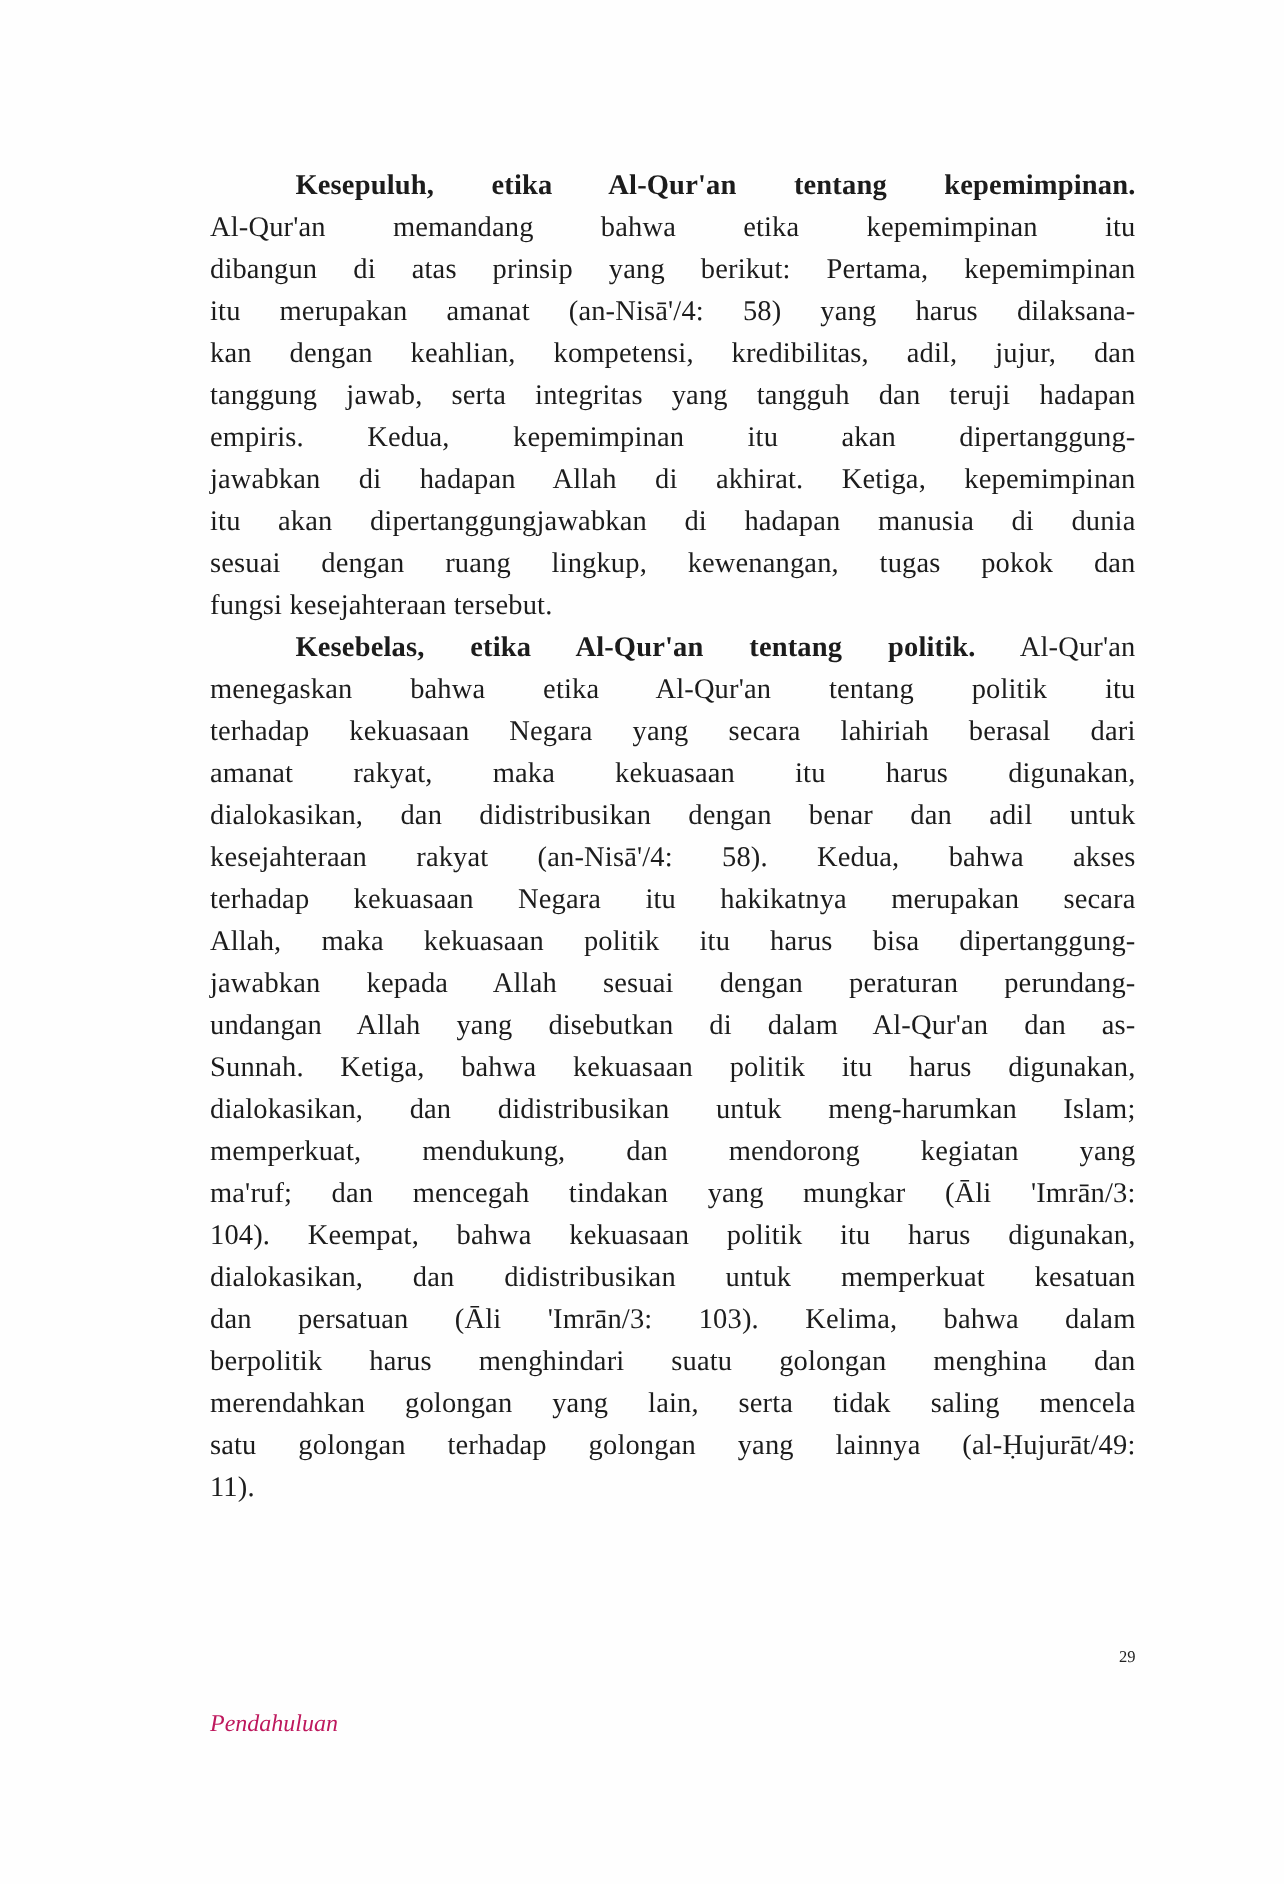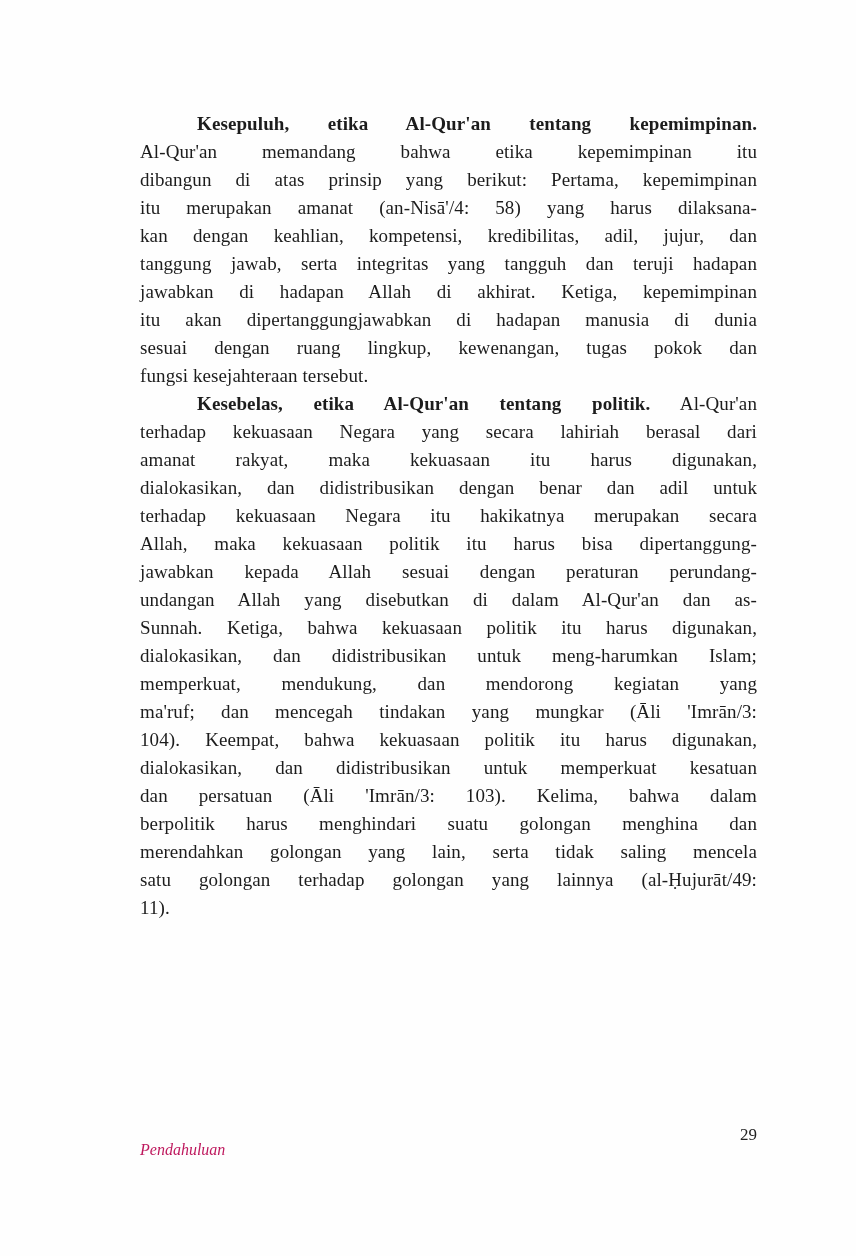--- a/index.html
+++ b/index.html
@@ -43,50 +43,53 @@
     position: absolute;
     left: 140px;
     top: 1141px;
     font-size: 16px;
     font-style: italic;
     color: #be185d;
   }
   .footer-right {
     position: absolute;
     right: 99px;
-    top: 1125px;
-    font-size: 17px;
+    top: 1099px;
+    font-size: 11px;
     color: #222;
   }
 </style>
 </head>
 <body>
 
 <div class="page">
 
   <div class="textblock">
 
     <div>
       <div class="line indent bold">Kesepuluh, etika Al-Qur'an tentang kepemimpinan.</div>
       <div class="line">Al-Qur'an memandang bahwa etika kepemimpinan itu</div>
       <div class="line">dibangun di atas prinsip yang berikut: Pertama, kepemimpinan</div>
       <div class="line">itu merupakan amanat (an-Nisā'/4: 58) yang harus dilaksana-</div>
       <div class="line">kan dengan keahlian, kompetensi, kredibilitas, adil, jujur, dan</div>
       <div class="line">tanggung jawab, serta integritas yang tangguh dan teruji hadapan</div>
+      <div class="line">empiris. Kedua, kepemimpinan itu akan dipertanggung-</div>
       <div class="line">jawabkan di hadapan Allah di akhirat. Ketiga, kepemimpinan</div>
       <div class="line">itu akan dipertanggungjawabkan di hadapan manusia di dunia</div>
       <div class="line">sesuai dengan ruang lingkup, kewenangan, tugas pokok dan</div>
       <div class="line last">fungsi kesejahteraan tersebut.</div>
     </div>
 
     <div>
       <div class="line indent"><span class="bold">Kesebelas, etika Al-Qur'an tentang politik.</span> <span>Al-Qur'an</span></div>
+      <div class="line">menegaskan bahwa etika Al-Qur'an tentang politik itu</div>
       <div class="line">terhadap kekuasaan Negara yang secara lahiriah berasal dari</div>
       <div class="line">amanat rakyat, maka kekuasaan itu harus digunakan,</div>
       <div class="line">dialokasikan, dan didistribusikan dengan benar dan adil untuk</div>
+      <div class="line">kesejahteraan rakyat (an-Nisā'/4: 58). Kedua, bahwa akses</div>
       <div class="line">terhadap kekuasaan Negara itu hakikatnya merupakan secara</div>
       <div class="line">Allah, maka kekuasaan politik itu harus bisa dipertanggung-</div>
       <div class="line">jawabkan kepada Allah sesuai dengan peraturan perundang-</div>
       <div class="line">undangan Allah yang disebutkan di dalam Al-Qur'an dan as-</div>
       <div class="line">Sunnah. Ketiga, bahwa kekuasaan politik itu harus digunakan,</div>
       <div class="line">dialokasikan, dan didistribusikan untuk meng-harumkan Islam;</div>
       <div class="line">memperkuat, mendukung, dan mendorong kegiatan yang</div>
       <div class="line">ma'ruf; dan mencegah tindakan yang mungkar (Āli 'Imrān/3:</div>
       <div class="line">104). Keempat, bahwa kekuasaan politik itu harus digunakan,</div>
       <div class="line">dialokasikan, dan didistribusikan untuk memperkuat kesatuan</div>

